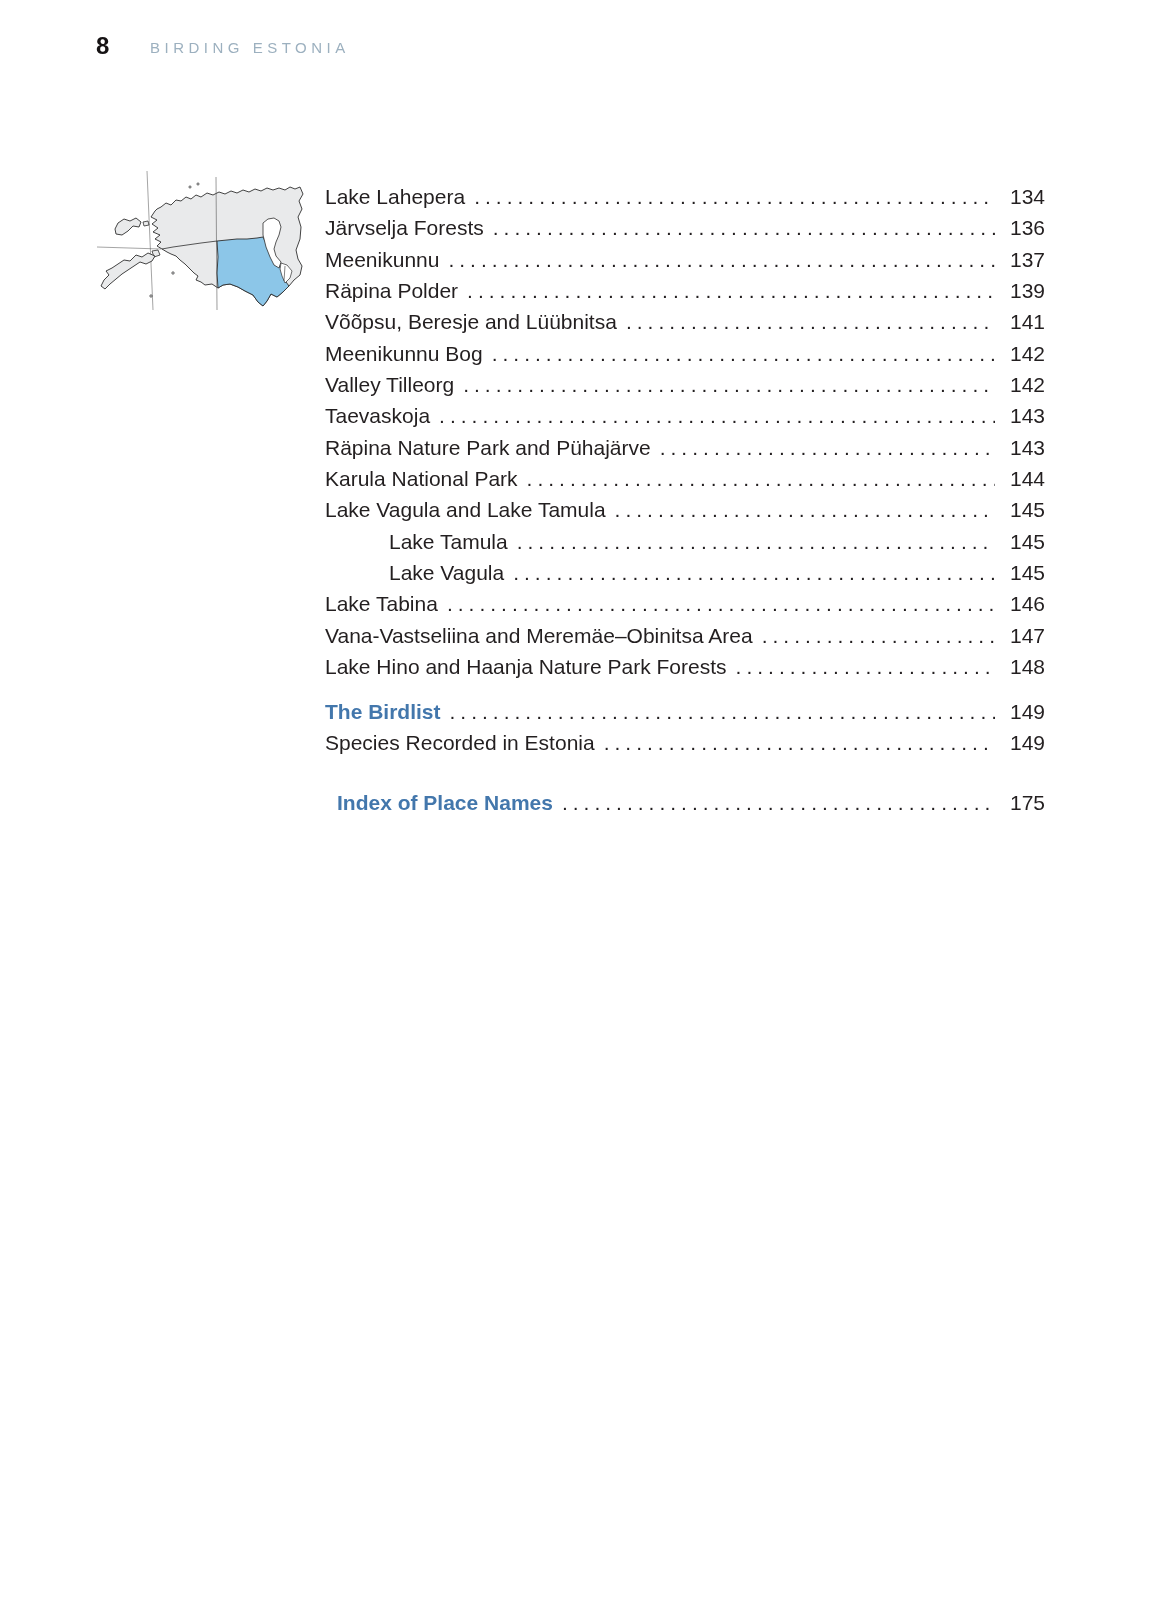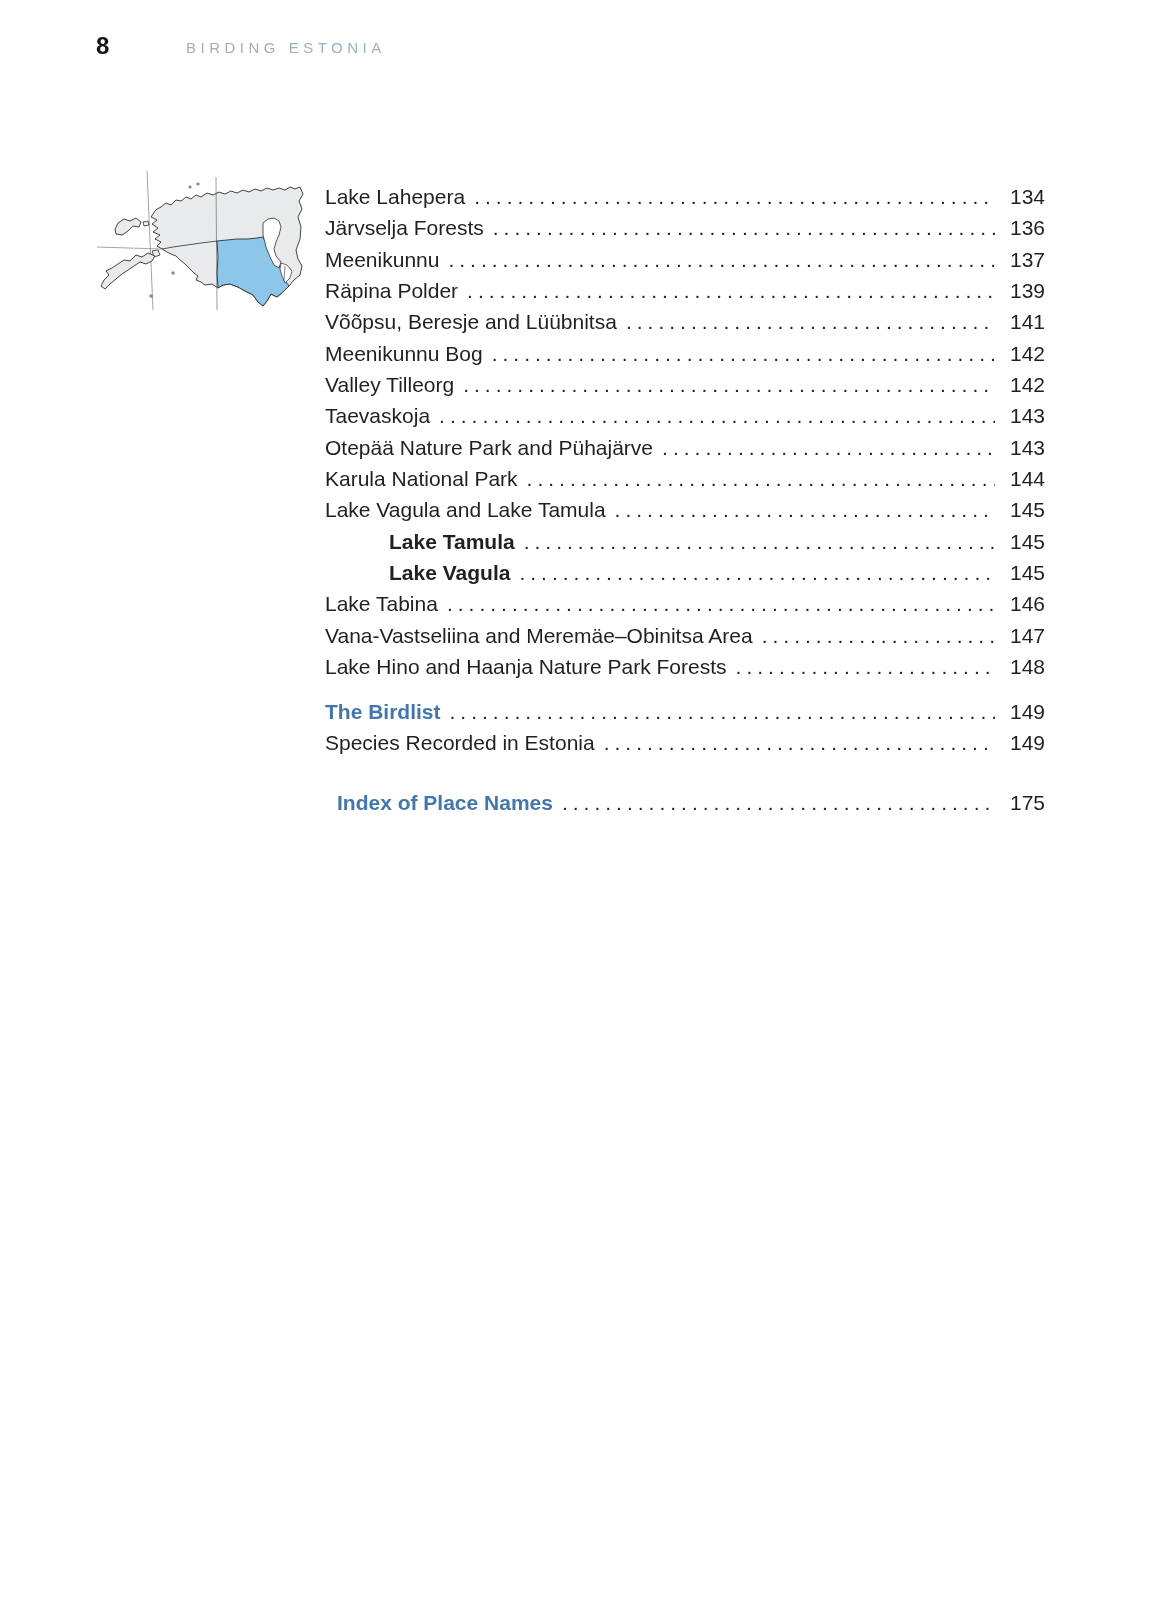--- a/index.html
+++ b/index.html
@@ -27,21 +27,20 @@
   .page-number {
     position: absolute; left: 96px; top: 32px;
     font-size: 24px; font-weight: 700; color: #161314;
     white-space: nowrap;
   }
   .running-title {
     position: absolute; left: 150px; top: 39px;
     font-size: 15px; letter-spacing: 4.5px;
     color: var(--running-title);
     white-space: nowrap;
-    margin-left: 36px;
   }
 
   
   .map-figure {
     position: absolute; left: 95px; top: 163px;
     width: 215px; height: 152px;
   }
   .map-figure svg { width: 100%; height: 100%; display: block; }
 
   
@@ -53,21 +52,21 @@
   }
   .toc-section.gap-large { margin-top: 13px; }
   .toc-section.gap-medium { margin-top: 29px; margin-left: 12px; }
   .toc-row {
     display: flex;
     align-items: flex-end;
     height: 31.35px;
     overflow: hidden;
   }
   .toc-label { white-space: nowrap; flex: 0 0 auto; }
-  .toc-row.indent-1 .toc-label { padding-left: 64px; font-weight: bold; }
+  .toc-row.indent-1 .toc-label { padding-left: 64px; }
   .toc-row.heading .toc-label { color: var(--heading); font-weight: 700; }
   .toc-dots {
     flex: 1 1 auto;
     overflow: hidden;
     white-space: nowrap;
     letter-spacing: 5px;
     margin-left: 9px;
     margin-right: 10px;
     color: var(--text);
   }
@@ -168,21 +167,21 @@
     <span class="toc-label">Valley Tilleorg</span>
     <span class="toc-dots">......................................................................................................................................................</span>
     <span class="toc-page">142</span>
   </div>
         <div class="toc-row">
     <span class="toc-label">Taevaskoja</span>
     <span class="toc-dots">......................................................................................................................................................</span>
     <span class="toc-page">143</span>
   </div>
         <div class="toc-row">
-    <span class="toc-label">Otepää Nature Park and Pühajärve</span>
+    <span class="toc-label">Räpina Nature Park and Pühajärve</span>
     <span class="toc-dots">......................................................................................................................................................</span>
     <span class="toc-page">143</span>
   </div>
         <div class="toc-row">
     <span class="toc-label">Karula National Park</span>
     <span class="toc-dots">......................................................................................................................................................</span>
     <span class="toc-page">144</span>
   </div>
         <div class="toc-row">
     <span class="toc-label">Lake Vagula and Lake Tamula</span>

